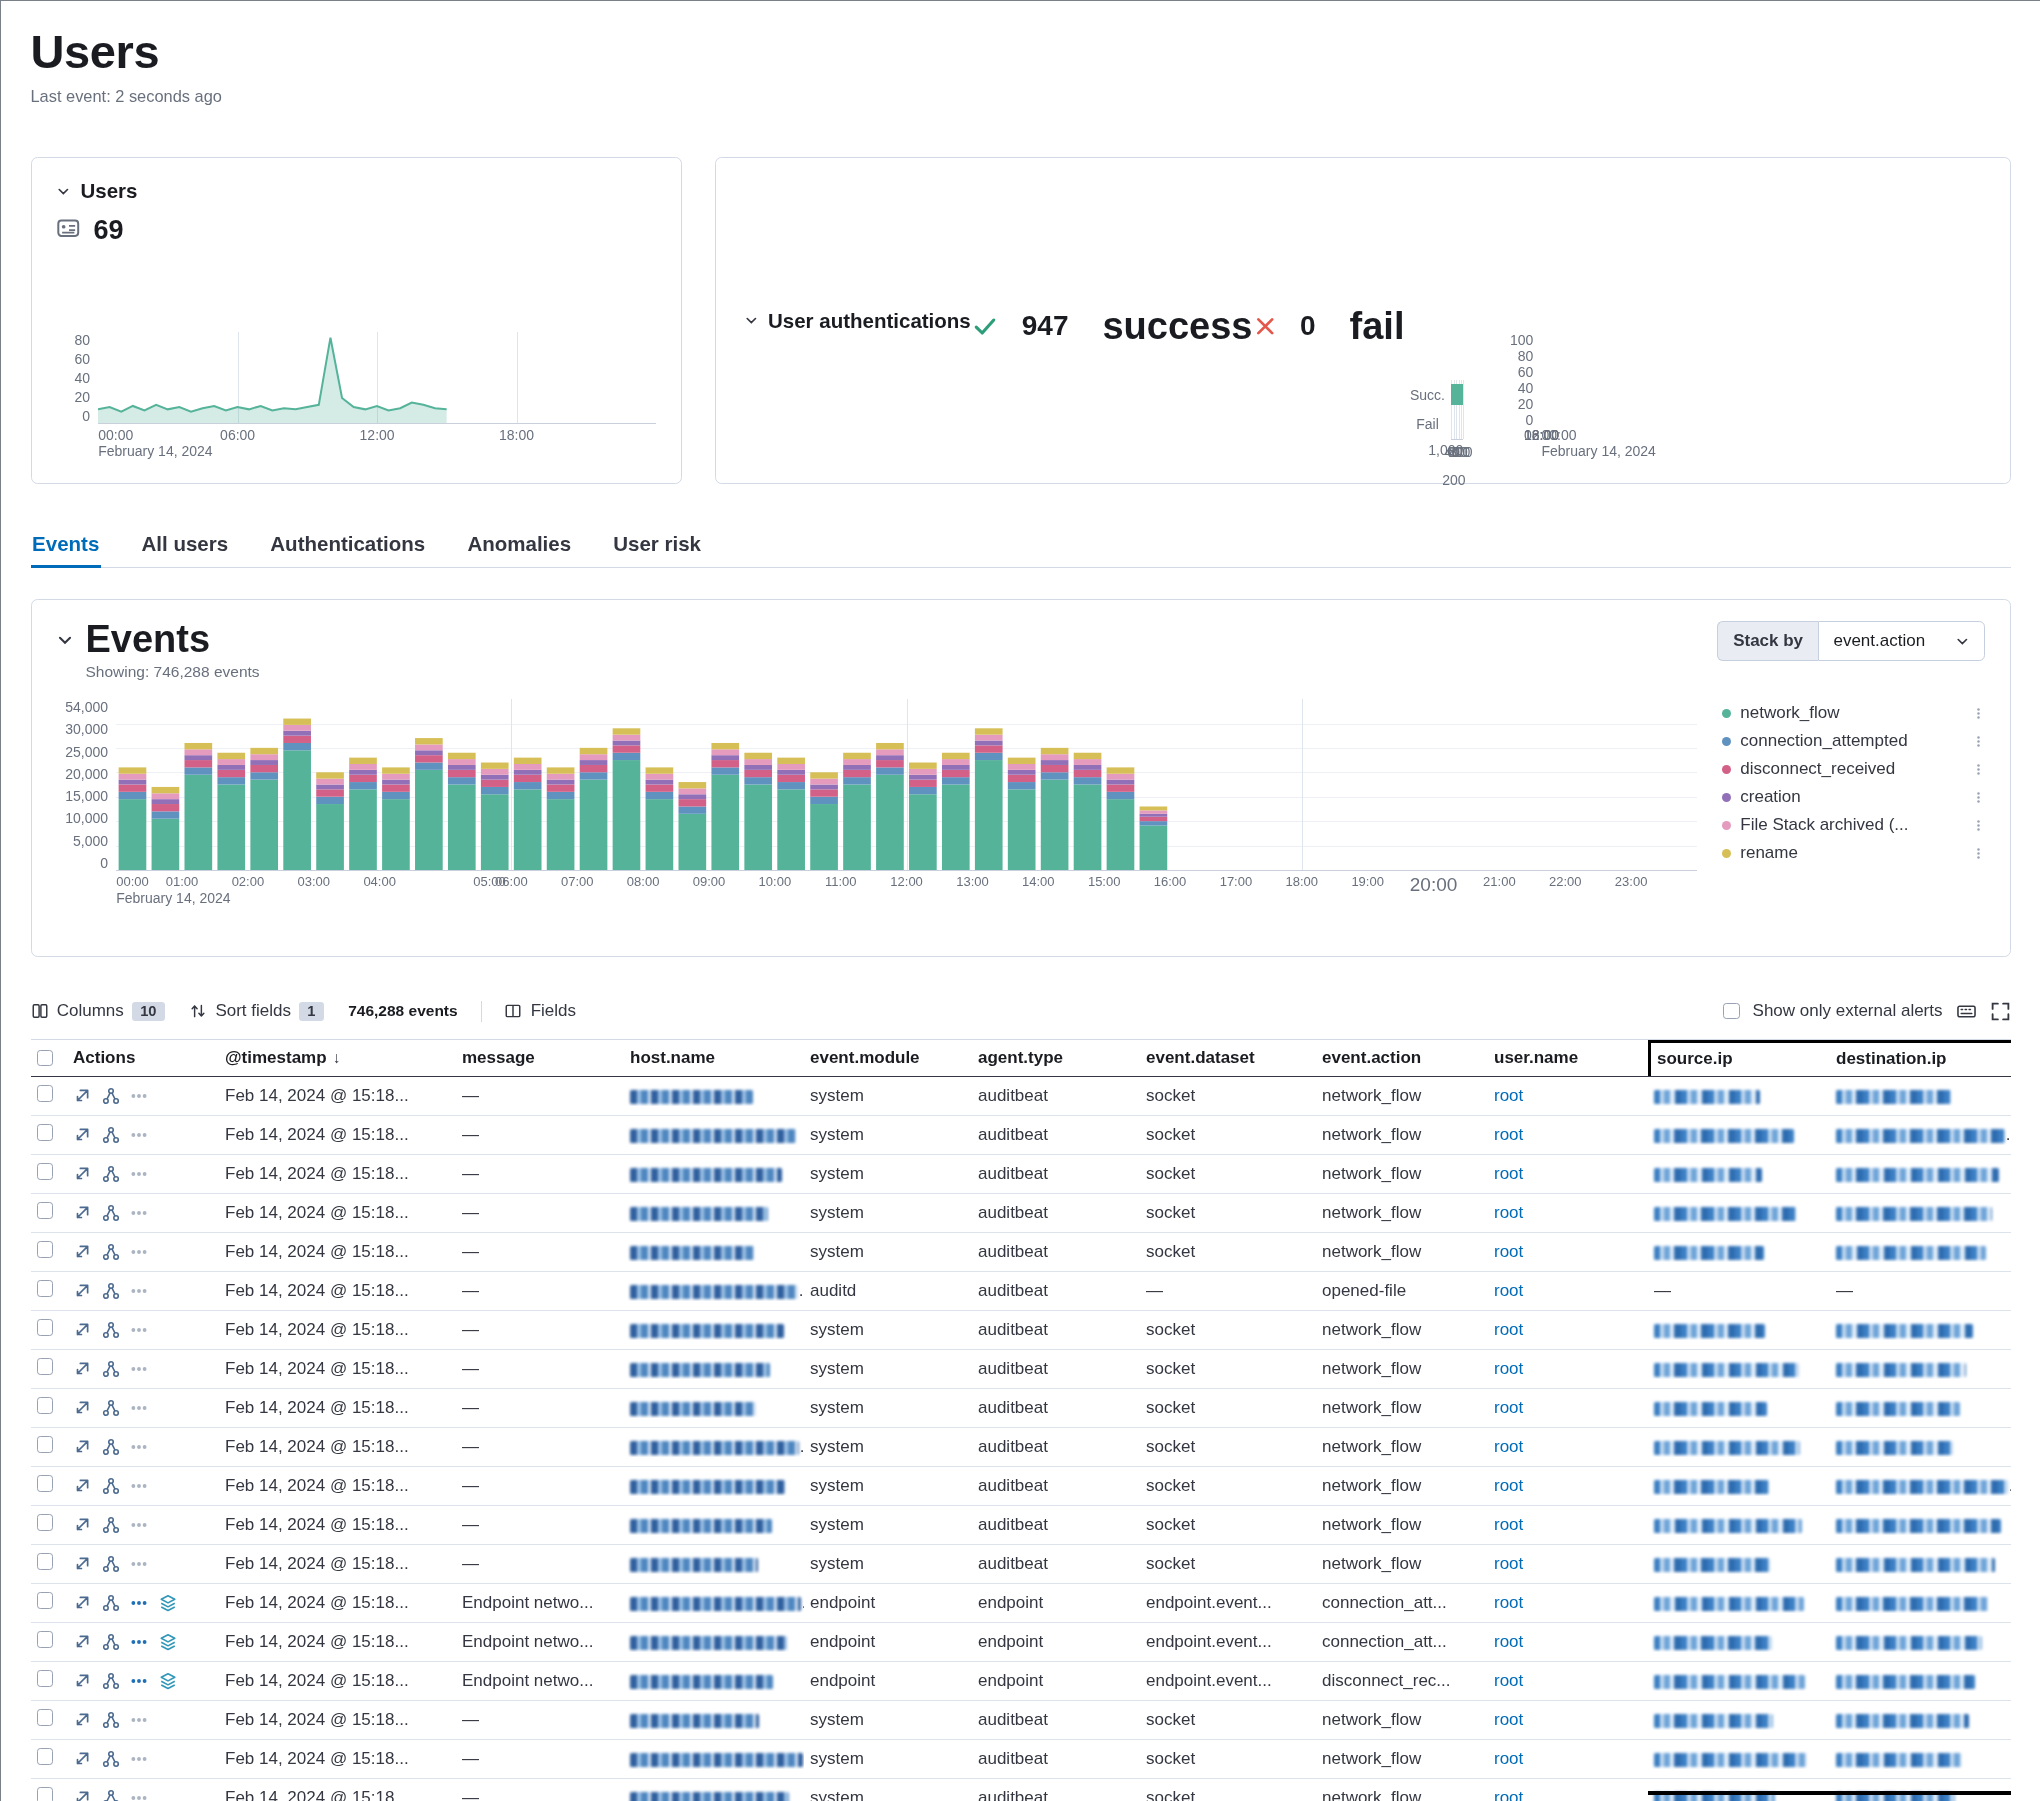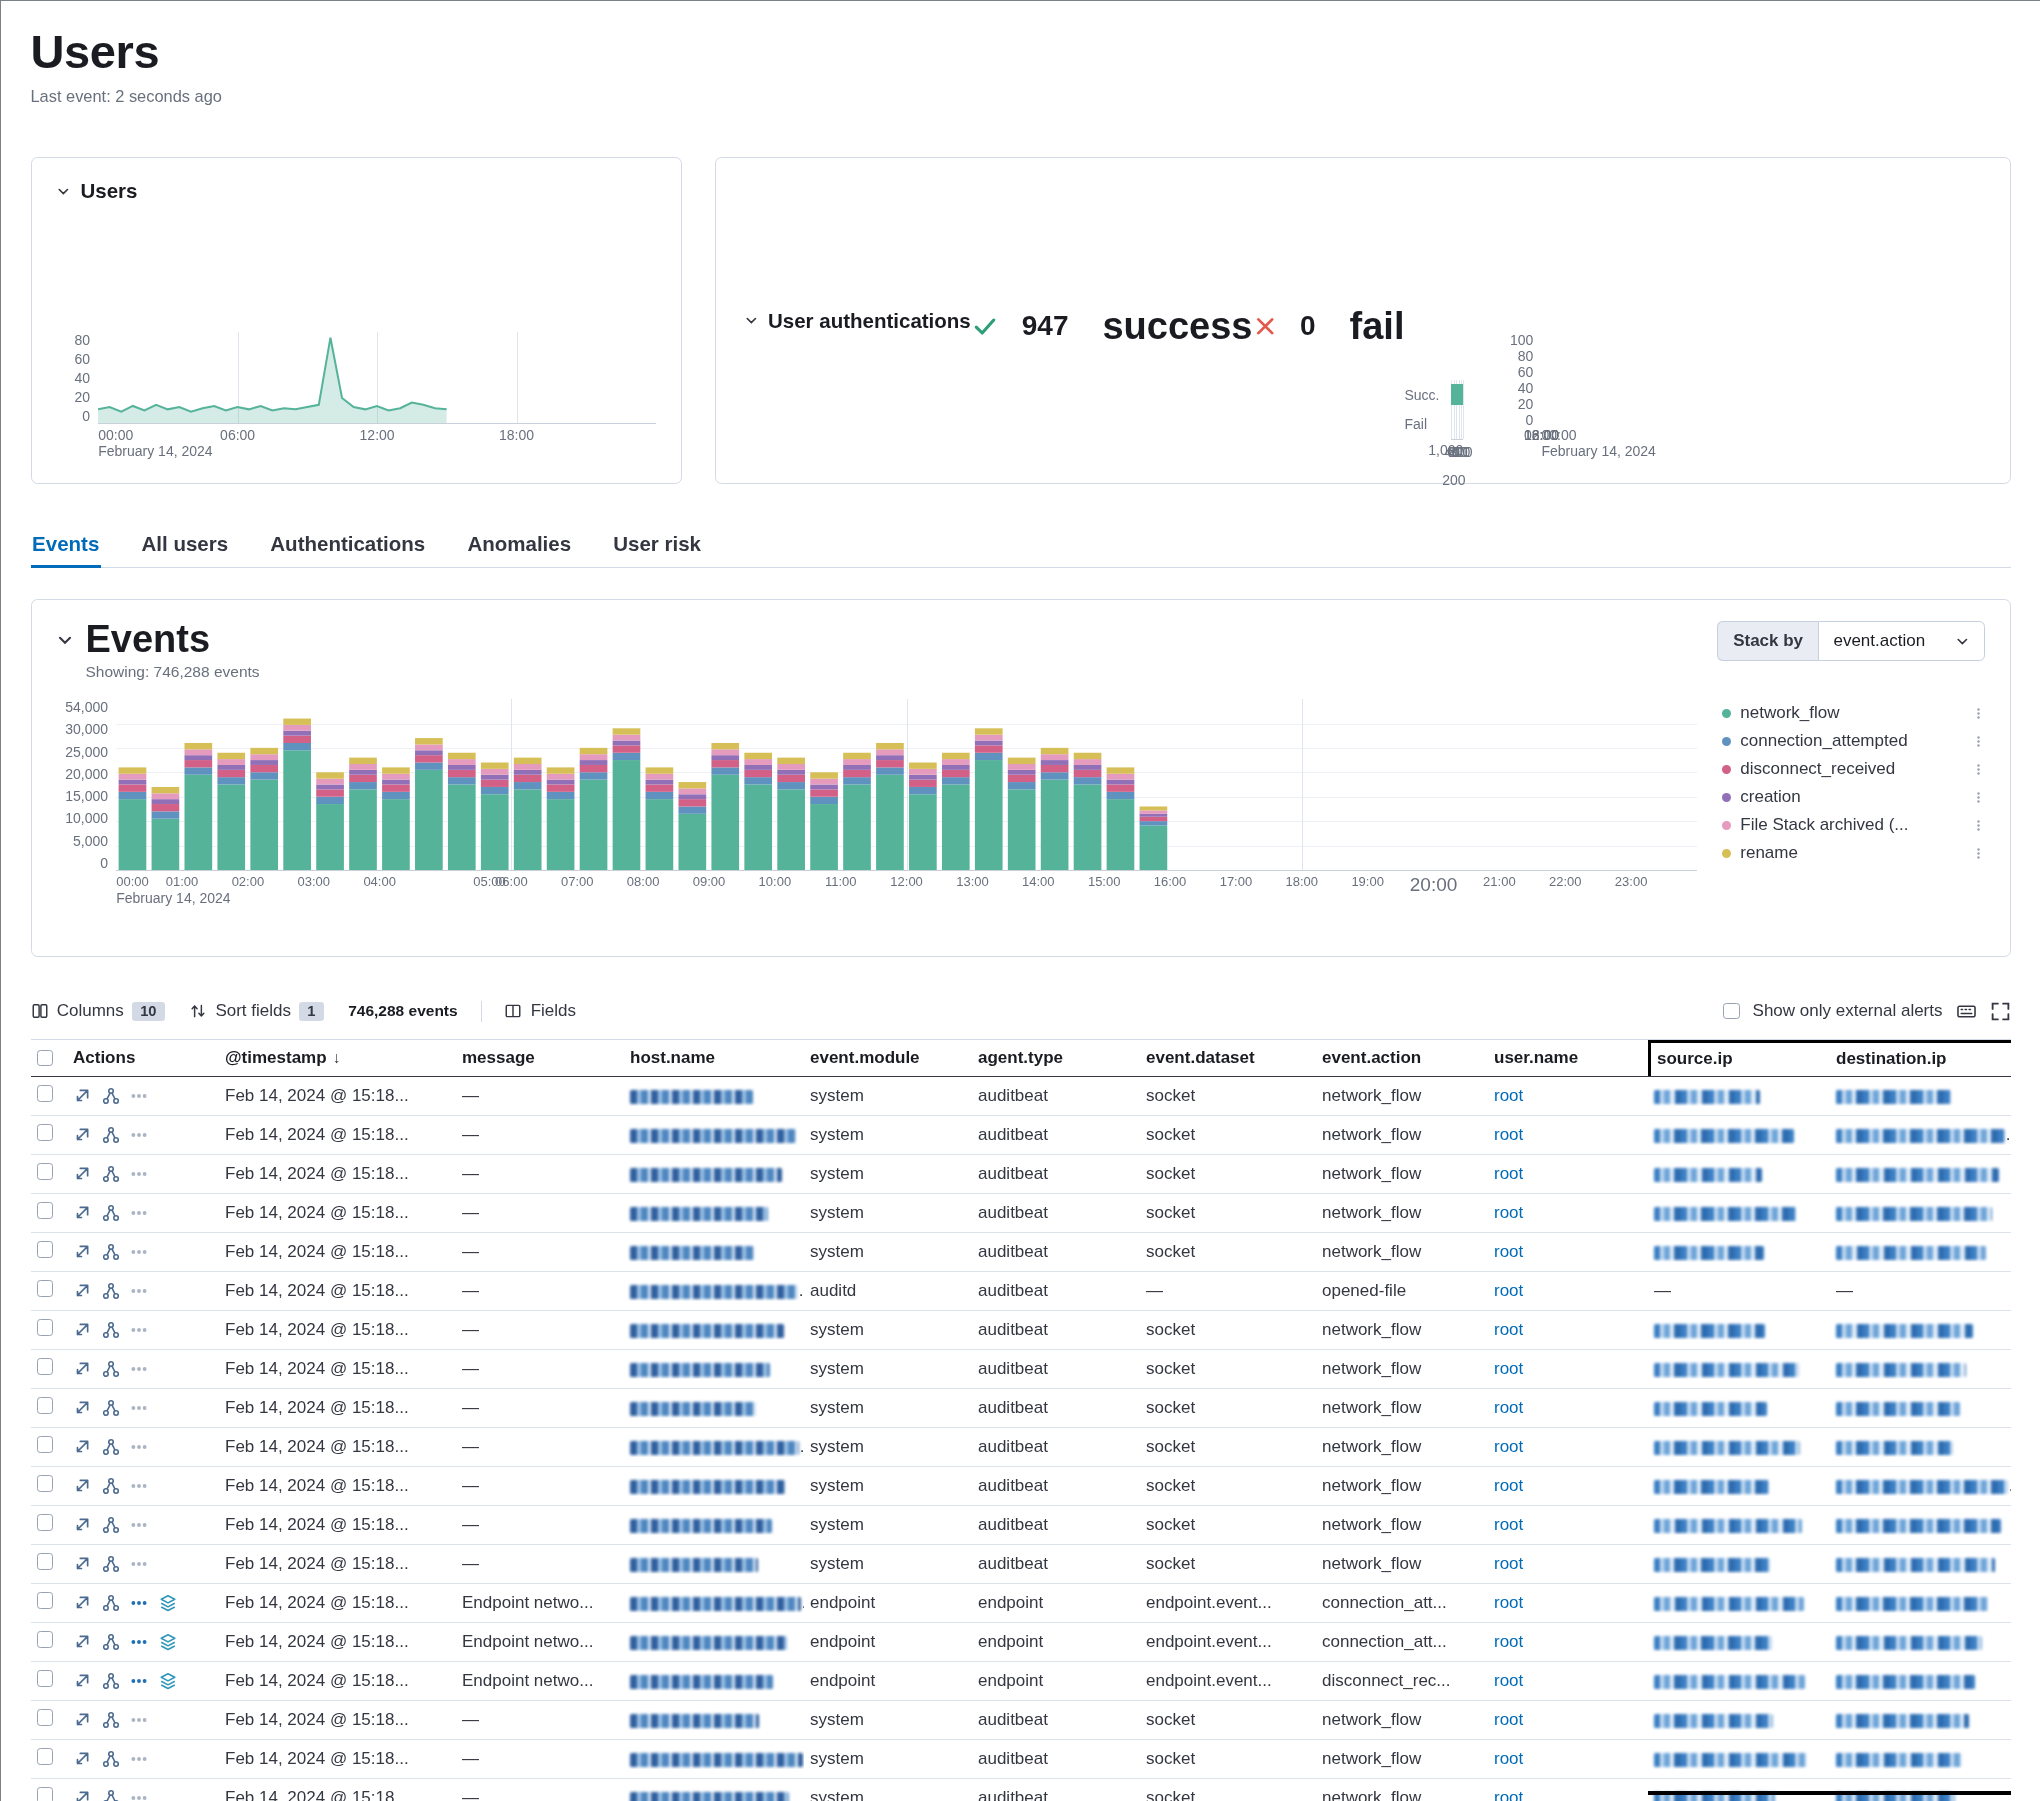--- a/index.html
+++ b/index.html
@@ -34,21 +34,21 @@
 .xsub{position:absolute;left:0;top:19px;white-space:nowrap}
 .auth-top{display:flex;margin-top:11.5px}
 .auth-half{flex:1;display:flex;align-items:center}
 .auth-mark{margin-right:23px;display:inline-flex}
 .auth-num{font-size:28px;font-weight:700}
 .auth-word{font-size:38px;font-weight:700;margin-left:34px}
 .auth-charts{display:flex;gap:36px;margin-top:auto;align-items:flex-end}
 .hbar{flex:0 0 47%;position:relative}
 .hbar-grid{position:absolute;left:47px;right:0;top:0;height:59px}
 .hbar-row{display:flex;align-items:center;height:29.5px}
-.hbar-lab{width:47px;text-align:left;font-size:14px;color:#69707d;padding-right:1px}
+.hbar-lab{width:47px;text-align:center;font-size:14px;color:#69707d;padding-right:1px}
 .hbar-track{flex:1;position:relative;height:100%}
 .hbar-bar{position:absolute;left:0;top:4.1px;height:21px}
 .hbar-axis{margin-left:47px;position:relative;height:23px;font-size:14px;color:#69707d;border-top:0.8px solid #c9cfdb}
 .auth-area{flex:1;min-width:0}
 .tabs{display:flex;gap:39px;margin-top:41px;border-bottom:0.8px solid #d3dae6}
 .tab{font-size:20.5px;font-weight:700;padding:6.5px 1.6px 11.5px;color:#343741;position:relative;cursor:pointer}
 .tab.active{color:#006bb8}
 .tab.active::after{content:"";position:absolute;left:0;right:0;bottom:-0.8px;height:3.3px;background:#006bb8}
 .events-panel{margin-top:31px;height:358px;padding:18px 24.5px}
 .events-head{display:flex;align-items:flex-start}
@@ -101,20 +101,30 @@
   <div class="panels-row">
 
     <section class="panel users-panel">
       <div class="panel-head">
         <span class="chev">
           <svg width="14.7" height="14.7" viewBox="0 0 16 16">
               <path d="M3.5 6l4.5 4.5L12.5 6" fill="none" stroke="#343741" stroke-width="1.8" stroke-linecap="round"></path>
             </svg>
         </span>
         <h2 class="panel-title">Users</h2>
+      </div>
+      <div class="metric-row">
+        <span>
+          <svg width="24.5" height="24.5" viewBox="0 0 16 16">
+              <rect x="1.5" y="3" width="13" height="10" rx="2" fill="none" stroke="#69707d" stroke-width="1.3"></rect>
+              <circle cx="5" cy="7" r="1.2" fill="#69707d"></circle>
+              <path d="M8.5 6.5h4M8.5 9.2h4M4 10.8h8" stroke="#69707d" stroke-width="1.1" fill="none"></path>
+            </svg>
+        </span>
+        <span class="metric-num">69</span>
       </div>
       <div class="users-chart-block" id="users-chart">
           <div class="chart">
             <div class="chart-y" style="height: 92px;">
               <span>80</span>
               <span>60</span>
               <span>40</span>
               <span>20</span>
               <span>0</span>
             </div>

